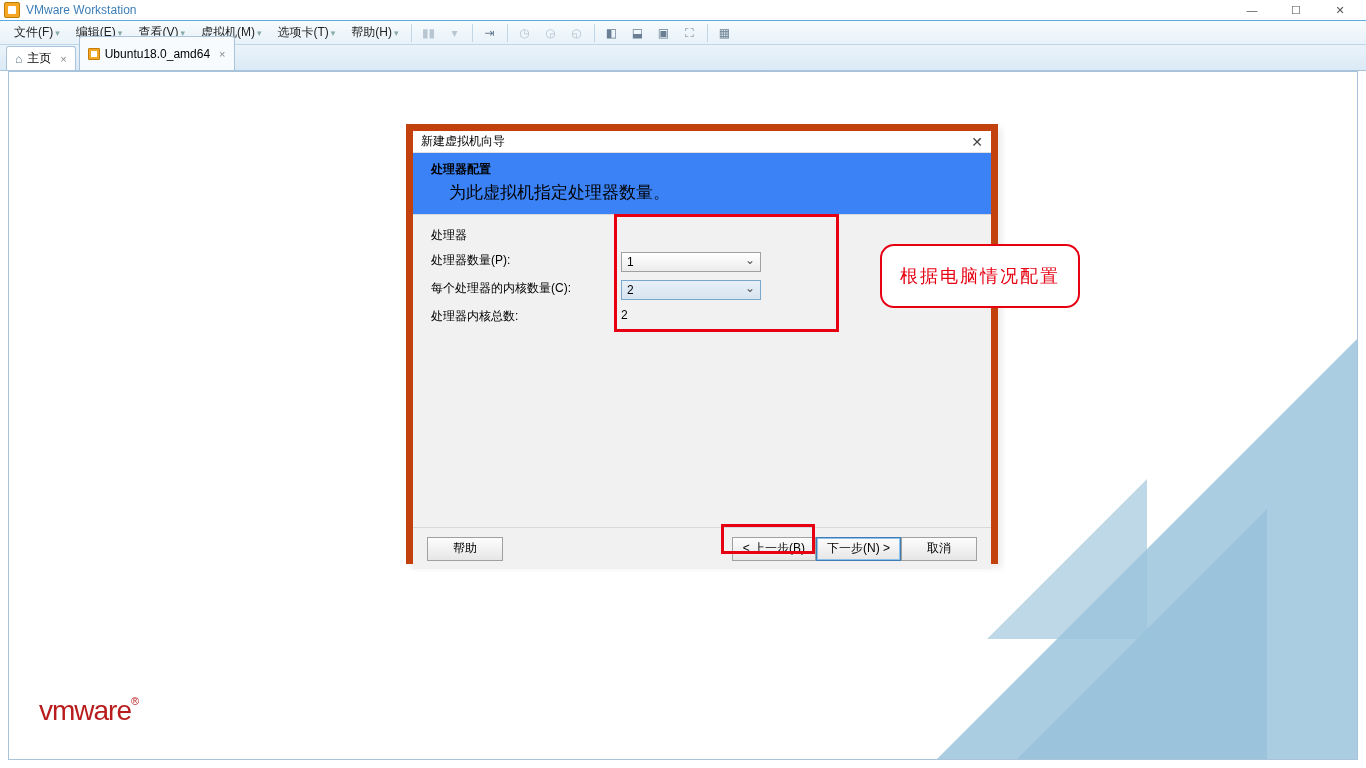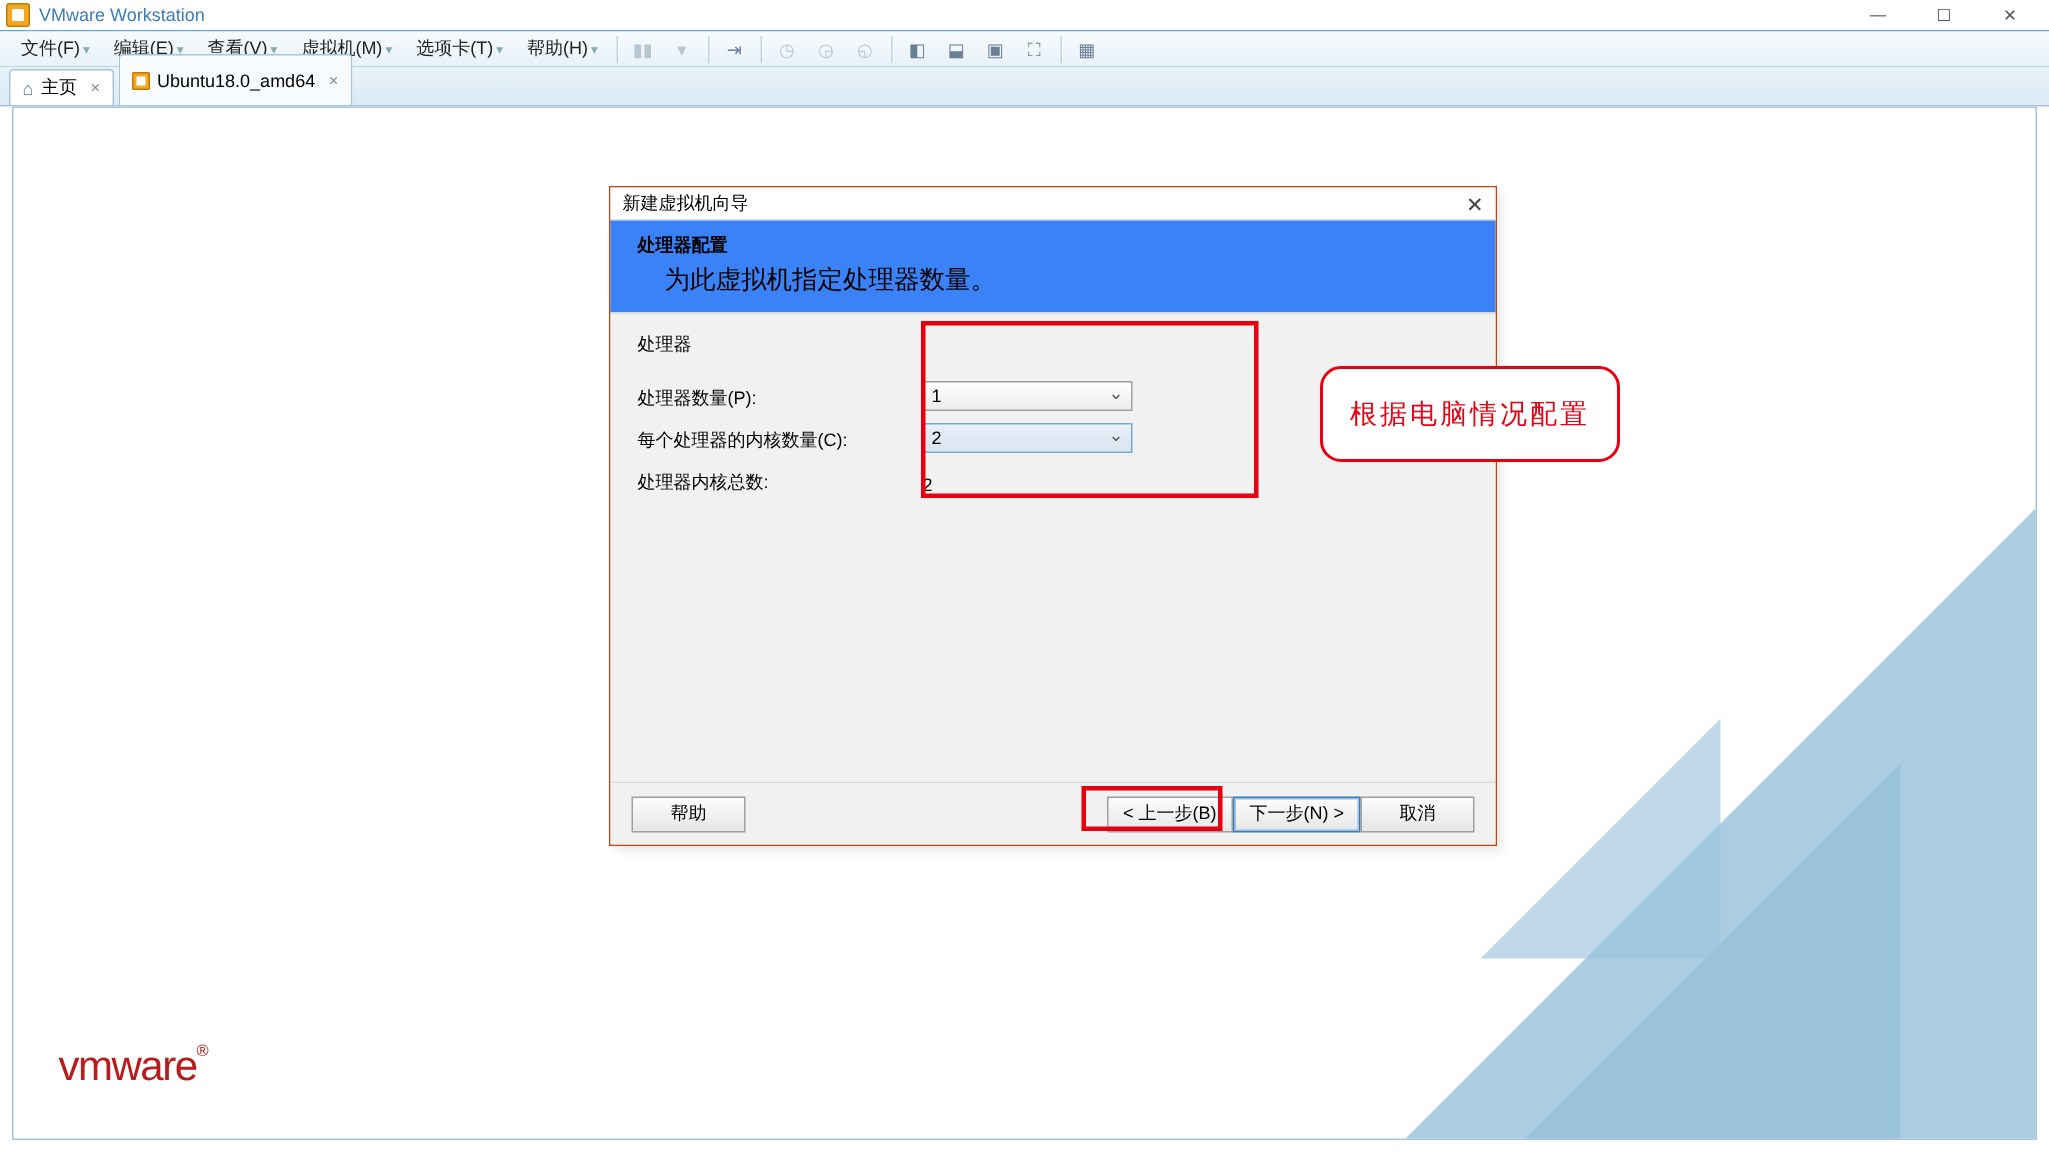--- a/index.html
+++ b/index.html
@@ -34,29 +34,29 @@
 
 
 .tri-big { position:absolute; right:-30px; bottom:-30px; width:0; height:0; border-style:solid; border-width:0 0 480px 480px; border-color: transparent transparent #9cc4dd transparent; opacity:0.85; }
 .tri-small { position:absolute; right:210px; bottom:120px; width:0; height:0; border-style:solid; border-width:0 0 160px 160px; border-color: transparent transparent #b7d4e5 transparent; opacity:0.9; }
 .tri-small2 { position:absolute; right:90px; bottom:-10px; width:0; height:0; border-style:solid; border-width:0 0 260px 260px; border-color: transparent transparent #8ab8d4 transparent; opacity:0.9; }
 
 .vmware-logo { position:absolute; left:30px; bottom:32px; font-size:28px; color:#b91c1c; letter-spacing:-1px;text-align:right; }
 .vmware-logo .r { font-size:11px; vertical-align:top; }
 
 
-.dialog { position:absolute; left:406px; top:30px; width:592px; height:440px; border:1px solid #c2410c; background:#fff; box-shadow: 4px 4px 6px rgba(0,0,0,0.08); }
+.dialog { position:absolute; left:406px; top:30px; width:592px; height:440px; border:7px solid #c2410c; background:#fff; box-shadow: 4px 4px 6px rgba(0,0,0,0.08); }
 .dialog-titlebar { height:22px; display:flex; align-items:center; padding:0 8px; font-size:12px; background:#fff; border-bottom:1px solid #e0e0e0; }
 .dialog-titlebar .dx { margin-left:auto; font-size:14px; color:#444; font-family: Arial; }
 .dialog-header { padding:8px 18px 10px; border-bottom:1px solid #d8d8d8; background:#3b82f6; }
 .dialog-header .h-title { font-size:12px; font-weight:bold; margin-bottom:3px; }
 .dialog-header .h-sub { font-size:17px; padding-left:18px; }
 .dialog-body { background:#f1f1f1; height:312px; padding:12px 18px; font-size:12px; position:relative; }
 .dialog-body .group-label { margin-bottom:8px; }
-.form-row { display:flex; align-items:flex-end; height:28px; }
+.form-row { display:flex; align-items:flex-start; height:28px; }
 .form-row .lab { width:190px; }
 .form-row .val { width:140px; }
 .combo { width:140px; height:20px; border:1px solid #a0a0a0; background:linear-gradient(#fff,#ececec); display:flex; align-items:center; padding:0 5px; font-size:12px; position:relative; }
 .combo::after { content:"⌄"; position:absolute; right:5px; top:0px; font-size:12px; color:#555; }
 .combo.sel { background:linear-gradient(#e8f0f8,#d8e4f0); border-color:#7aa7cc; }
 
 .red-box { position:absolute; border:3px solid #e60012; pointer-events:none; }
 .red-box.fields { left:614px; top:214px; width:225px; height:118px; }
 .red-box.next { left:721px; top:524px; width:94px; height:30px; }
 

